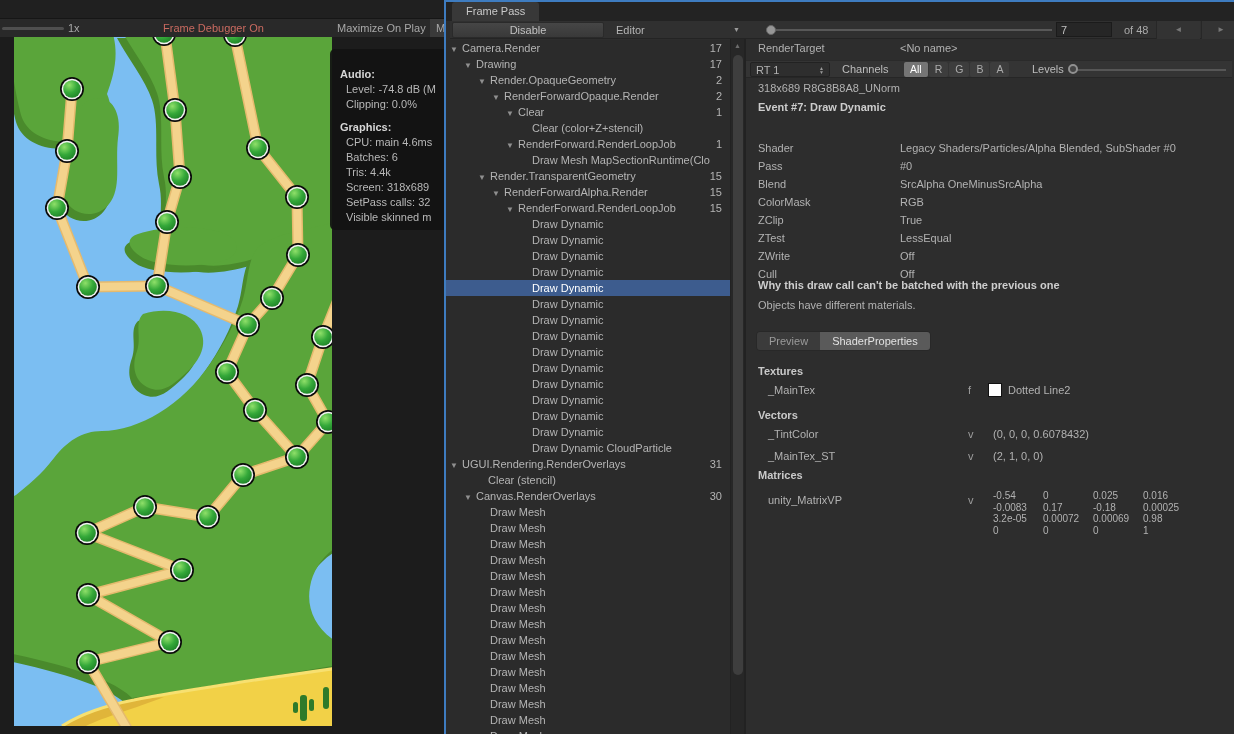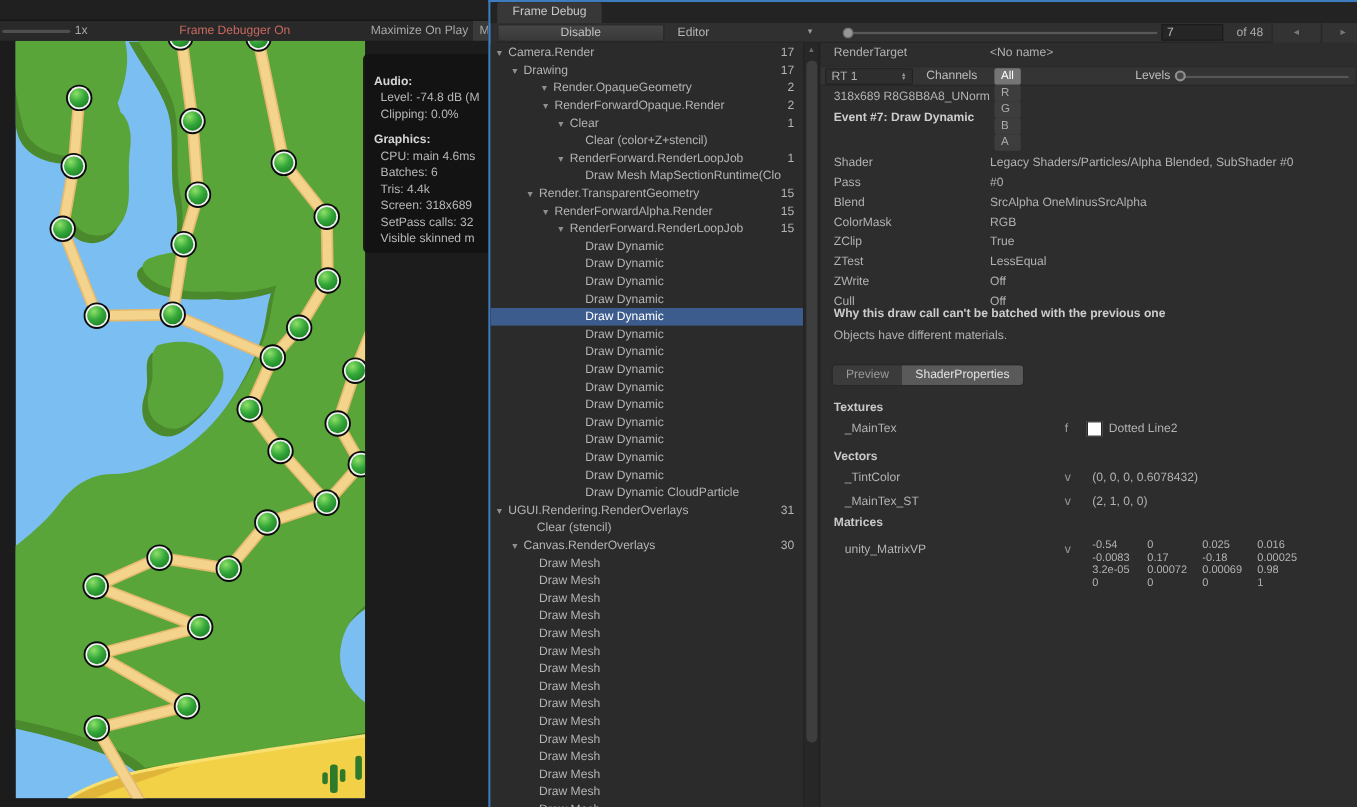--- a/index.html
+++ b/index.html
@@ -81,21 +81,21 @@
   .insp-block { position:absolute; left:0; width:100%; white-space:nowrap; }
   .lbl-col { position:absolute; left:12px; }
   .val-col { position:absolute; left:154px; }
   #rt-toolbar { top:21px; height:18px; background:#343434; border-top:1px solid #2a2a2a;
     border-bottom:1px solid #262626; }
   #rt-btn { position:absolute; left:4px; top:1px; width:80px; height:15px;
     background:#2e2e2e; border:1px solid #222; border-radius:2px;
     display:flex; justify-content:space-between; align-items:center; padding:0 5px; }
   .updown { display:inline-block; font-size:5px; line-height:4px; color:#9a9a9a; text-align:center; }
   #channels-label { position:absolute; left:96px; top:0; line-height:17px; color:#bdbdbd; }
-  #channel-group { position:absolute; left:158px; top:1px; display:flex;flex-direction:column; }
+  #channel-group { position:absolute; left:158px; top:1px; display:flex; }
   .chan-btn { height:15px; padding:0 6px; margin-right:1px; background:#3d3d3d;
     color:#ababab; font-size:10.5px; line-height:15px; border-radius:2px; }
   .chan-btn.active { background:#757575; color:#fff; }
   #levels-label { position:absolute; left:286px; top:0; line-height:17px; color:#bdbdbd; }
   .lvl-track { position:absolute; left:324px; top:8px; width:156px; height:2px; background:#565656; }
   .lvl-knob { position:absolute; left:322px; top:3px; width:10px; height:10px; border-radius:50%;
     background:#454545; border:2px solid #909090; }
   .bold-line { font-weight:bold; color:#cdcdcd; }
   #prop-list { position:absolute; left:0; top:80px; width:100%;margin-top:20px; }
   .prow { position:relative; height:18px; line-height:18px; white-space:nowrap; }
@@ -353,41 +353,41 @@
           <div class="stats-line">Screen: 318x689</div>
           <div class="stats-line">SetPass calls: 32</div>
           <div class="stats-line">Visible skinned m</div>
         </div>
       </div>
   </div>
 </div>
 
 <div id="frame-debug">
   <div class="fd-tabbar">
-    <div class="fd-tab">Frame Debug</div>
+    <div class="fd-tab">Frame Pass</div>
   </div>
   <div class="fd-toolbar">
     <div id="disable-btn">Disable</div>
     <div id="editor-dd">
       <span class="dd-label">Editor</span>
       <span class="dd-arrow">▼</span>
     </div>
     <div class="fd-slider-track"></div>
     <div class="fd-slider-knob"></div>
     <input id="frame-field" value="7" style="">
     <span id="frame-total">of 48</span>
     <div class="nav-btn" id="nav-prev">◄</div>
     <div class="nav-btn" id="nav-next">►</div>
   </div>
 
   <div class="fd-body">
     <div id="tree-list">
         <div class="fd-row" style="padding-left: 4px;"><span class="tri">▼</span><span class="lab">Camera.Render</span><span class="count">17</span></div>
         <div class="fd-row" style="padding-left: 18px;"><span class="tri">▼</span><span class="lab">Drawing</span><span class="count">17</span></div>
-        <div class="fd-row" style="padding-left: 45px;"><span class="tri">▼</span><span class="lab">Render.OpaqueGeometry</span><span class="count">2</span></div>
+        <div class="fd-row" style="padding-left: 32px;"><span class="tri">▼</span><span class="lab">Render.OpaqueGeometry</span><span class="count">2</span></div>
         <div class="fd-row" style="padding-left: 46px;"><span class="tri">▼</span><span class="lab">RenderForwardOpaque.Render</span><span class="count">2</span></div>
         <div class="fd-row" style="padding-left: 60px;"><span class="tri">▼</span><span class="lab">Clear</span><span class="count">1</span></div>
         <div class="fd-row" style="padding-left: 74px;"><span class="tri"></span><span class="lab">Clear (color+Z+stencil)</span></div>
         <div class="fd-row" style="padding-left: 60px;"><span class="tri">▼</span><span class="lab">RenderForward.RenderLoopJob</span><span class="count">1</span></div>
         <div class="fd-row" style="padding-left: 74px;"><span class="tri"></span><span class="lab">Draw Mesh MapSectionRuntime(Clo</span></div>
         <div class="fd-row" style="padding-left: 32px;"><span class="tri">▼</span><span class="lab">Render.TransparentGeometry</span><span class="count">15</span></div>
         <div class="fd-row" style="padding-left: 46px;"><span class="tri">▼</span><span class="lab">RenderForwardAlpha.Render</span><span class="count">15</span></div>
         <div class="fd-row" style="padding-left: 60px;"><span class="tri">▼</span><span class="lab">RenderForward.RenderLoopJob</span><span class="count">15</span></div>
         <div class="fd-row" style="padding-left: 74px;"><span class="tri"></span><span class="lab">Draw Dynamic</span></div>
         <div class="fd-row" style="padding-left: 74px;"><span class="tri"></span><span class="lab">Draw Dynamic</span></div>

